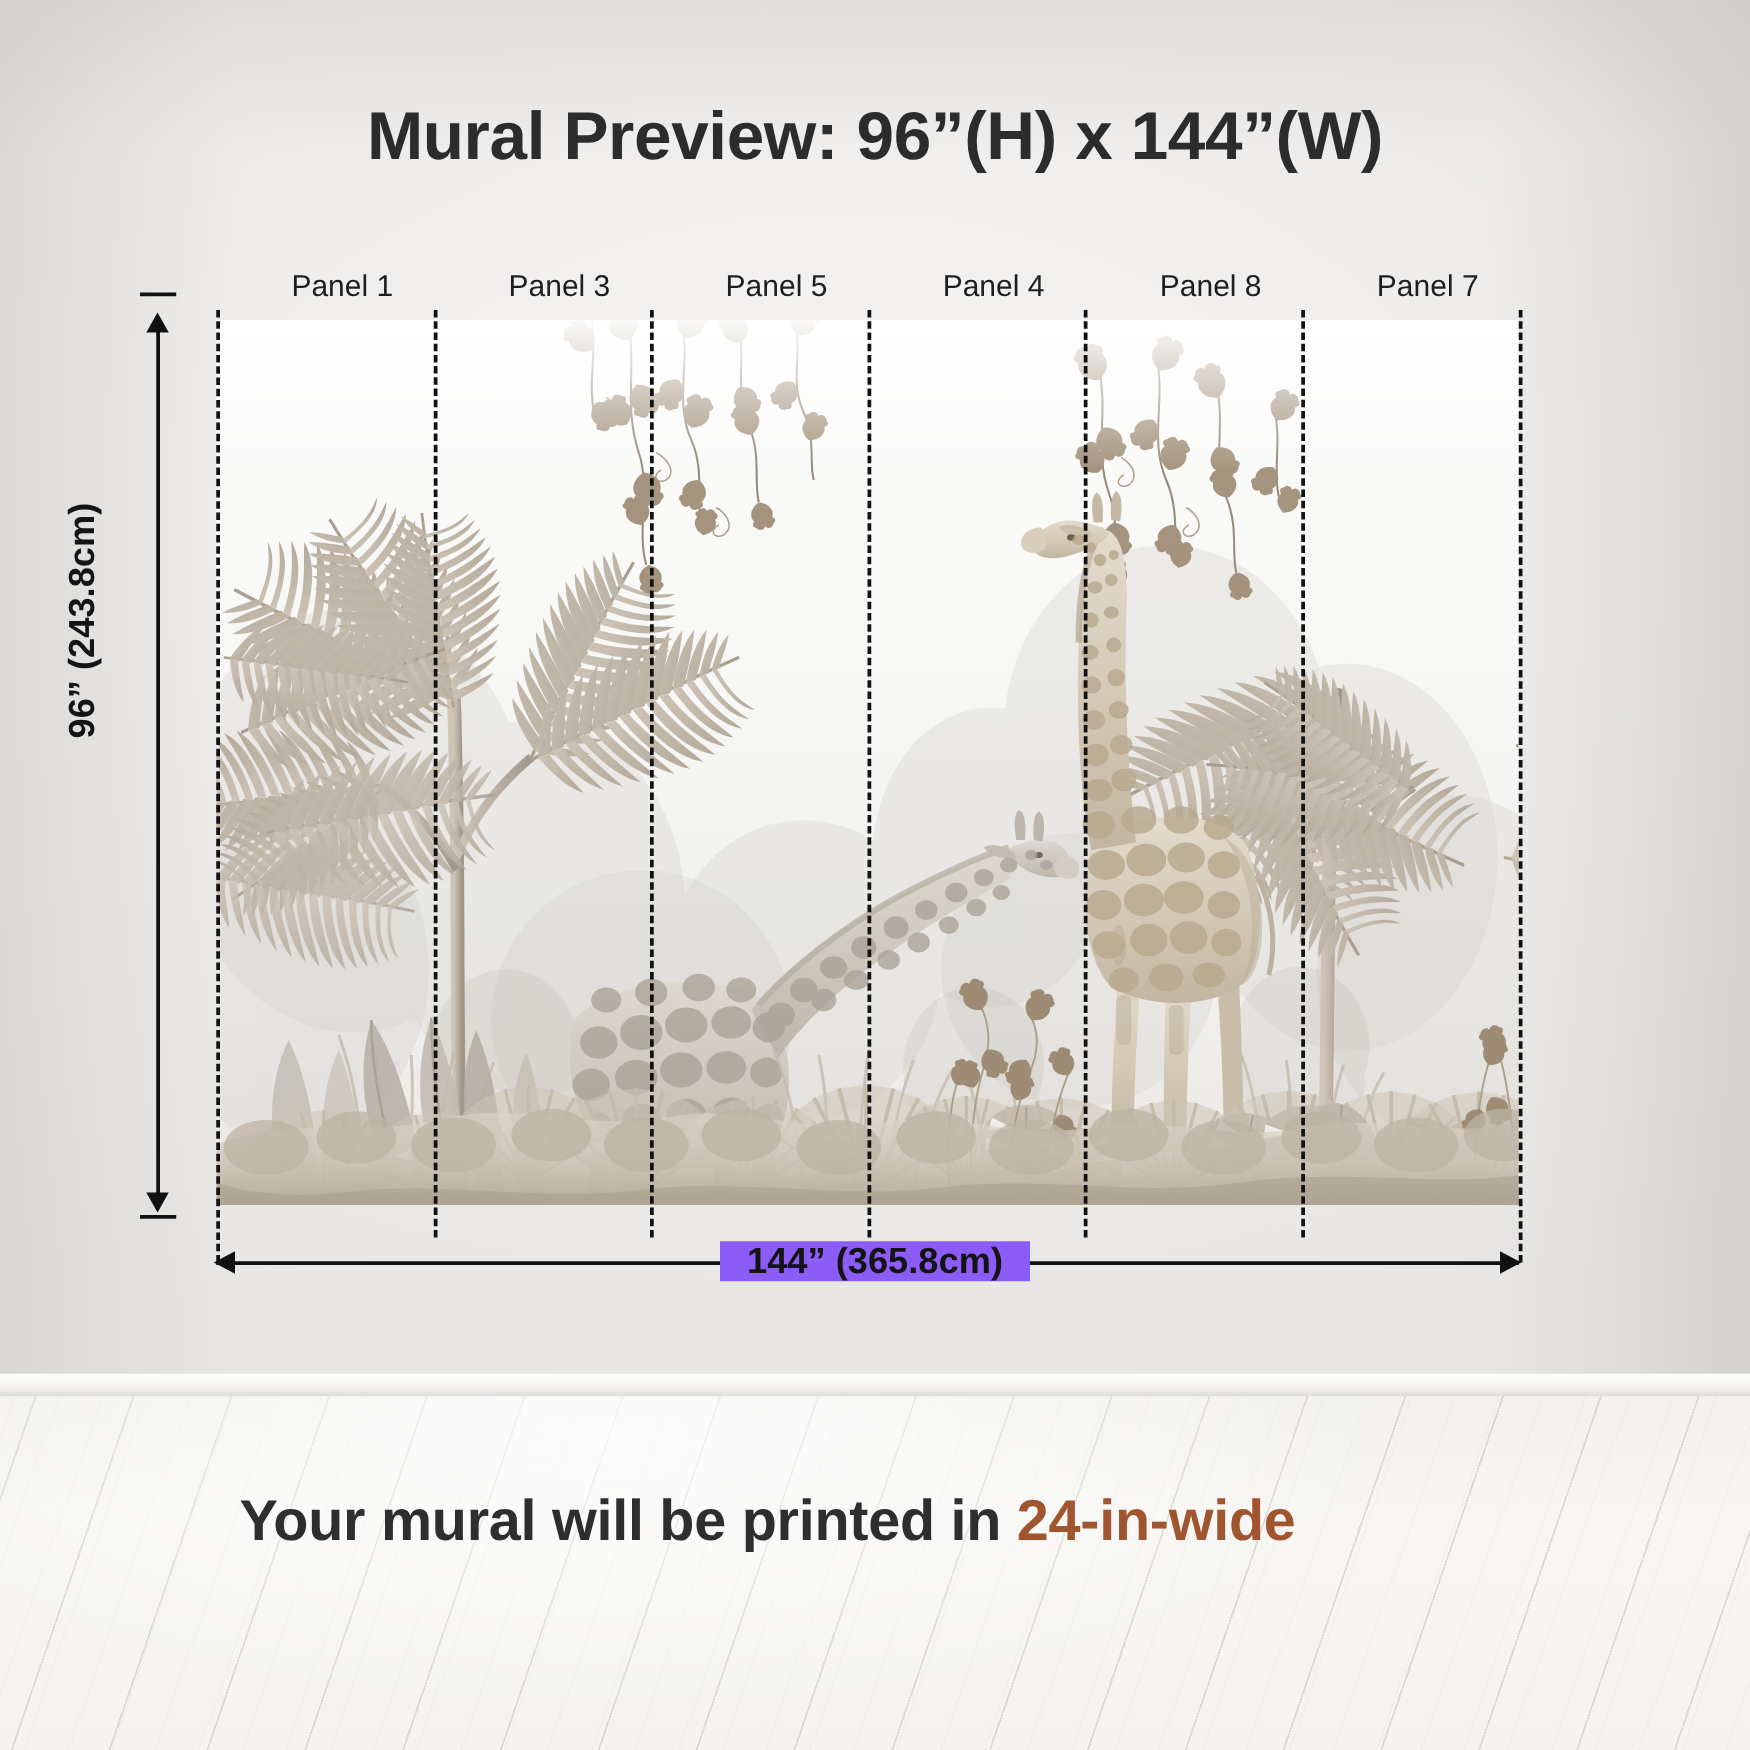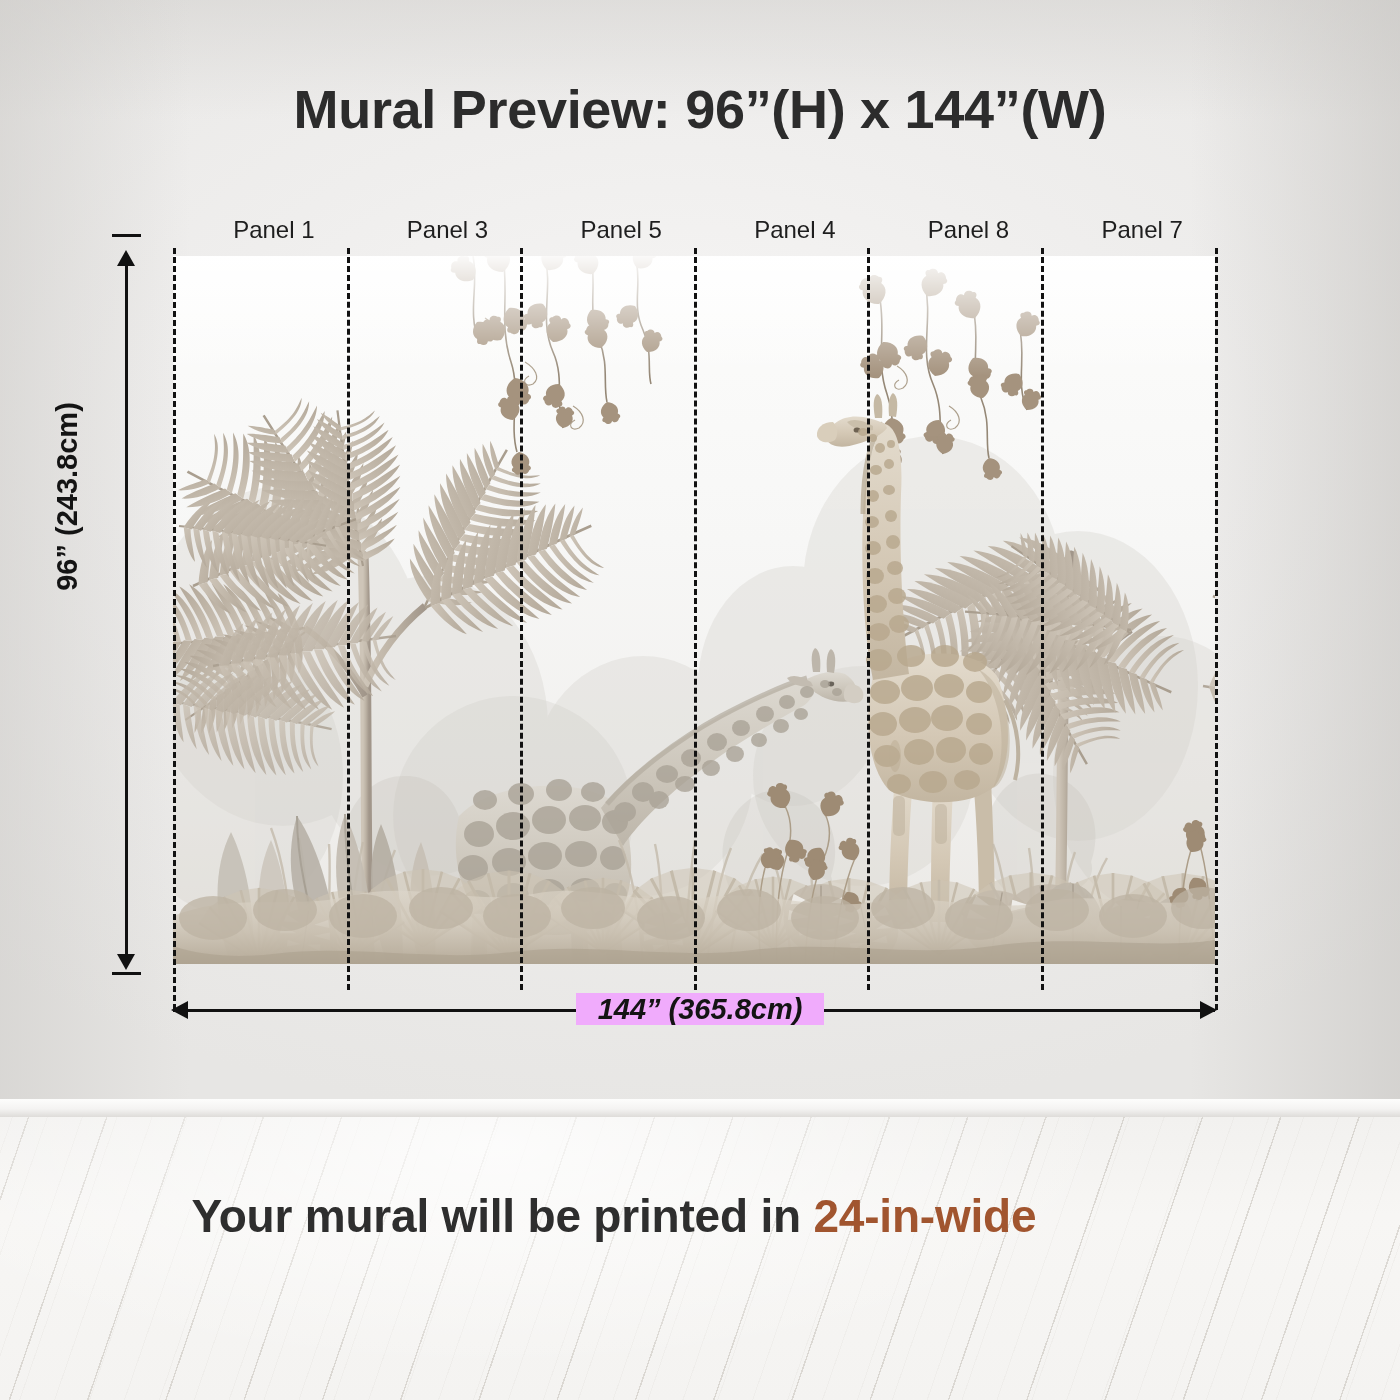--- a/index.html
+++ b/index.html
@@ -179,23 +179,22 @@
 
   .dim-h-label {
     position: absolute;
     left: 0; top: 993px; width: 1400px;
     text-align: center;
     font-size: 29px;
     font-weight: 700;
     color: #141414;
   }
   .dim-h-label span {
-    background: #f0abfc;
+    background: #8b5cf6;
     padding: 0 22px;
-    font-style: italic;
   }
 
   
   .caption {
     position: absolute;
     left: 0; top: 1186px; width: 1228px;
     text-align: center;
     font-size: 46px;
     font-weight: 700;
     color: #2e2e2e;

